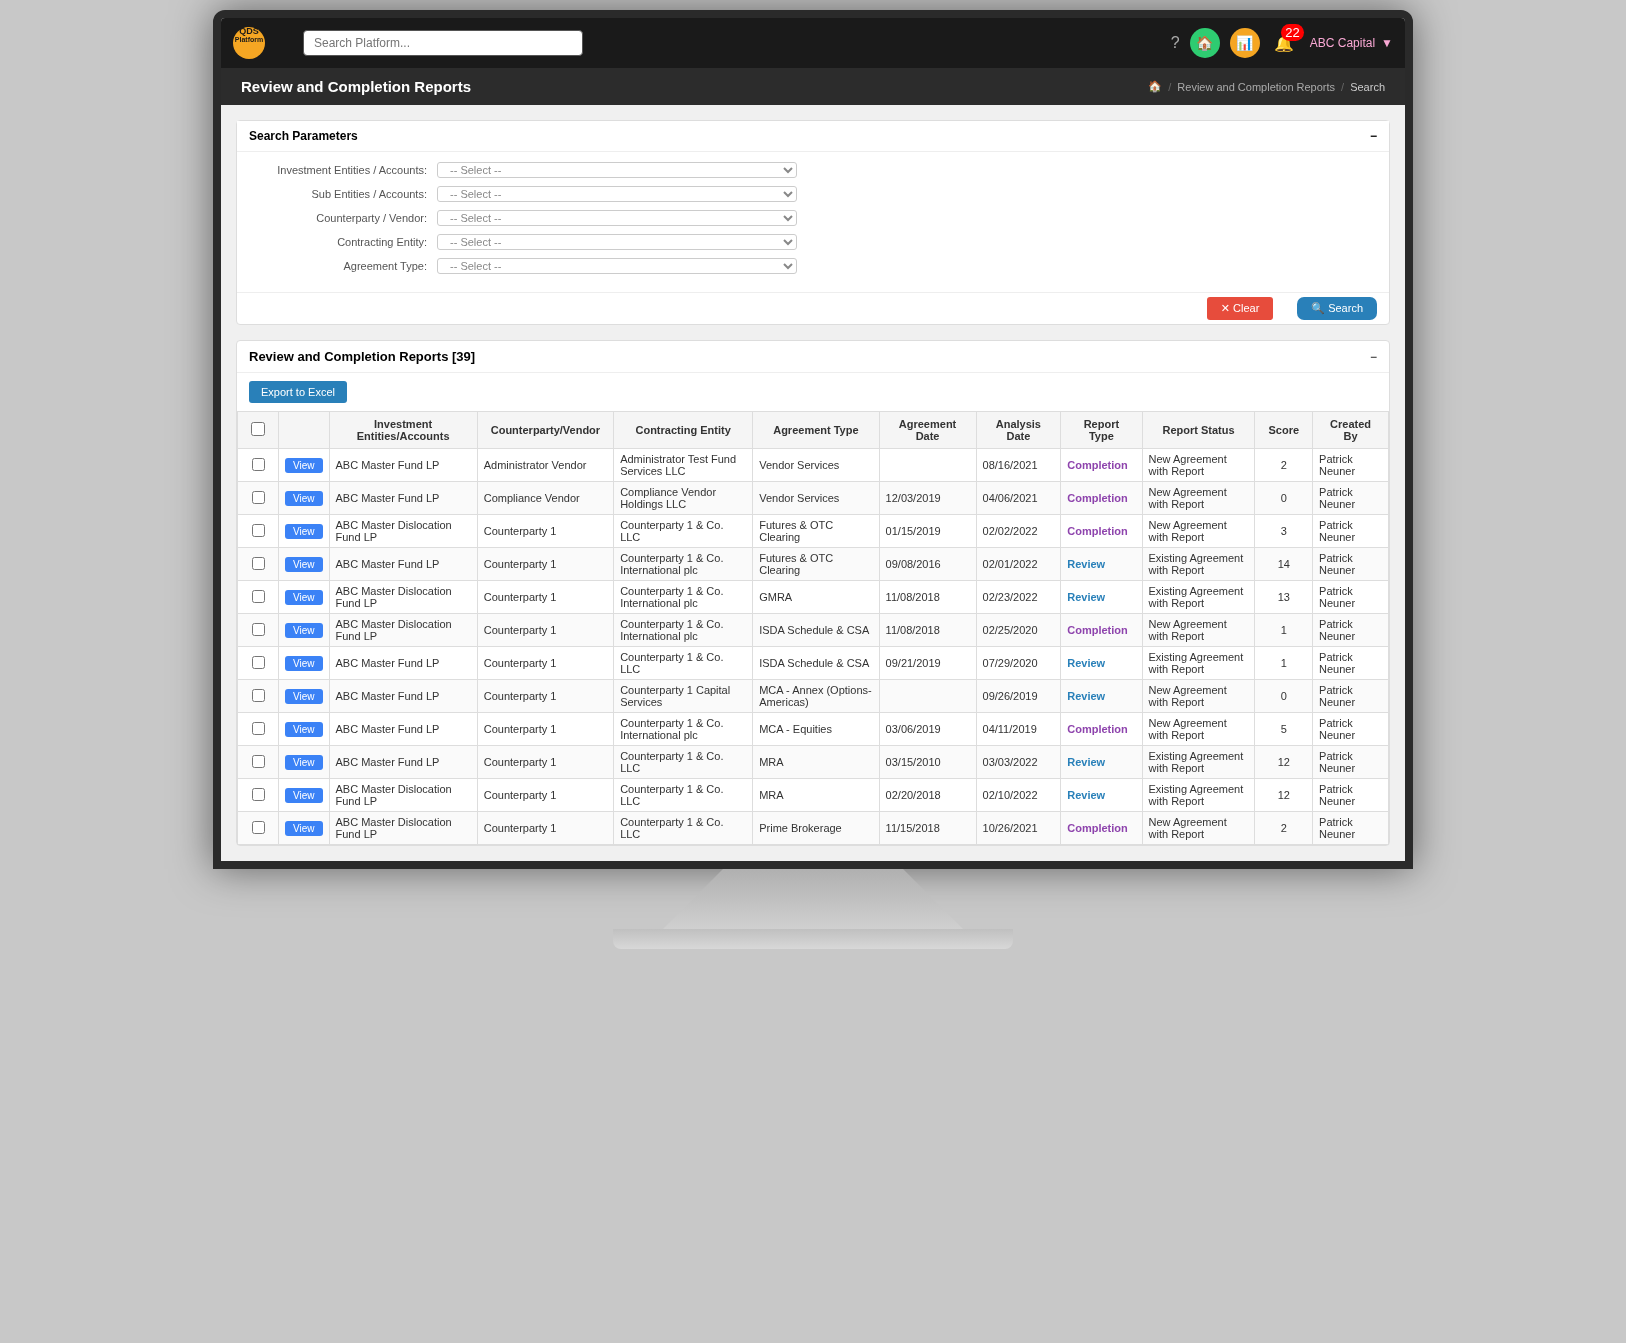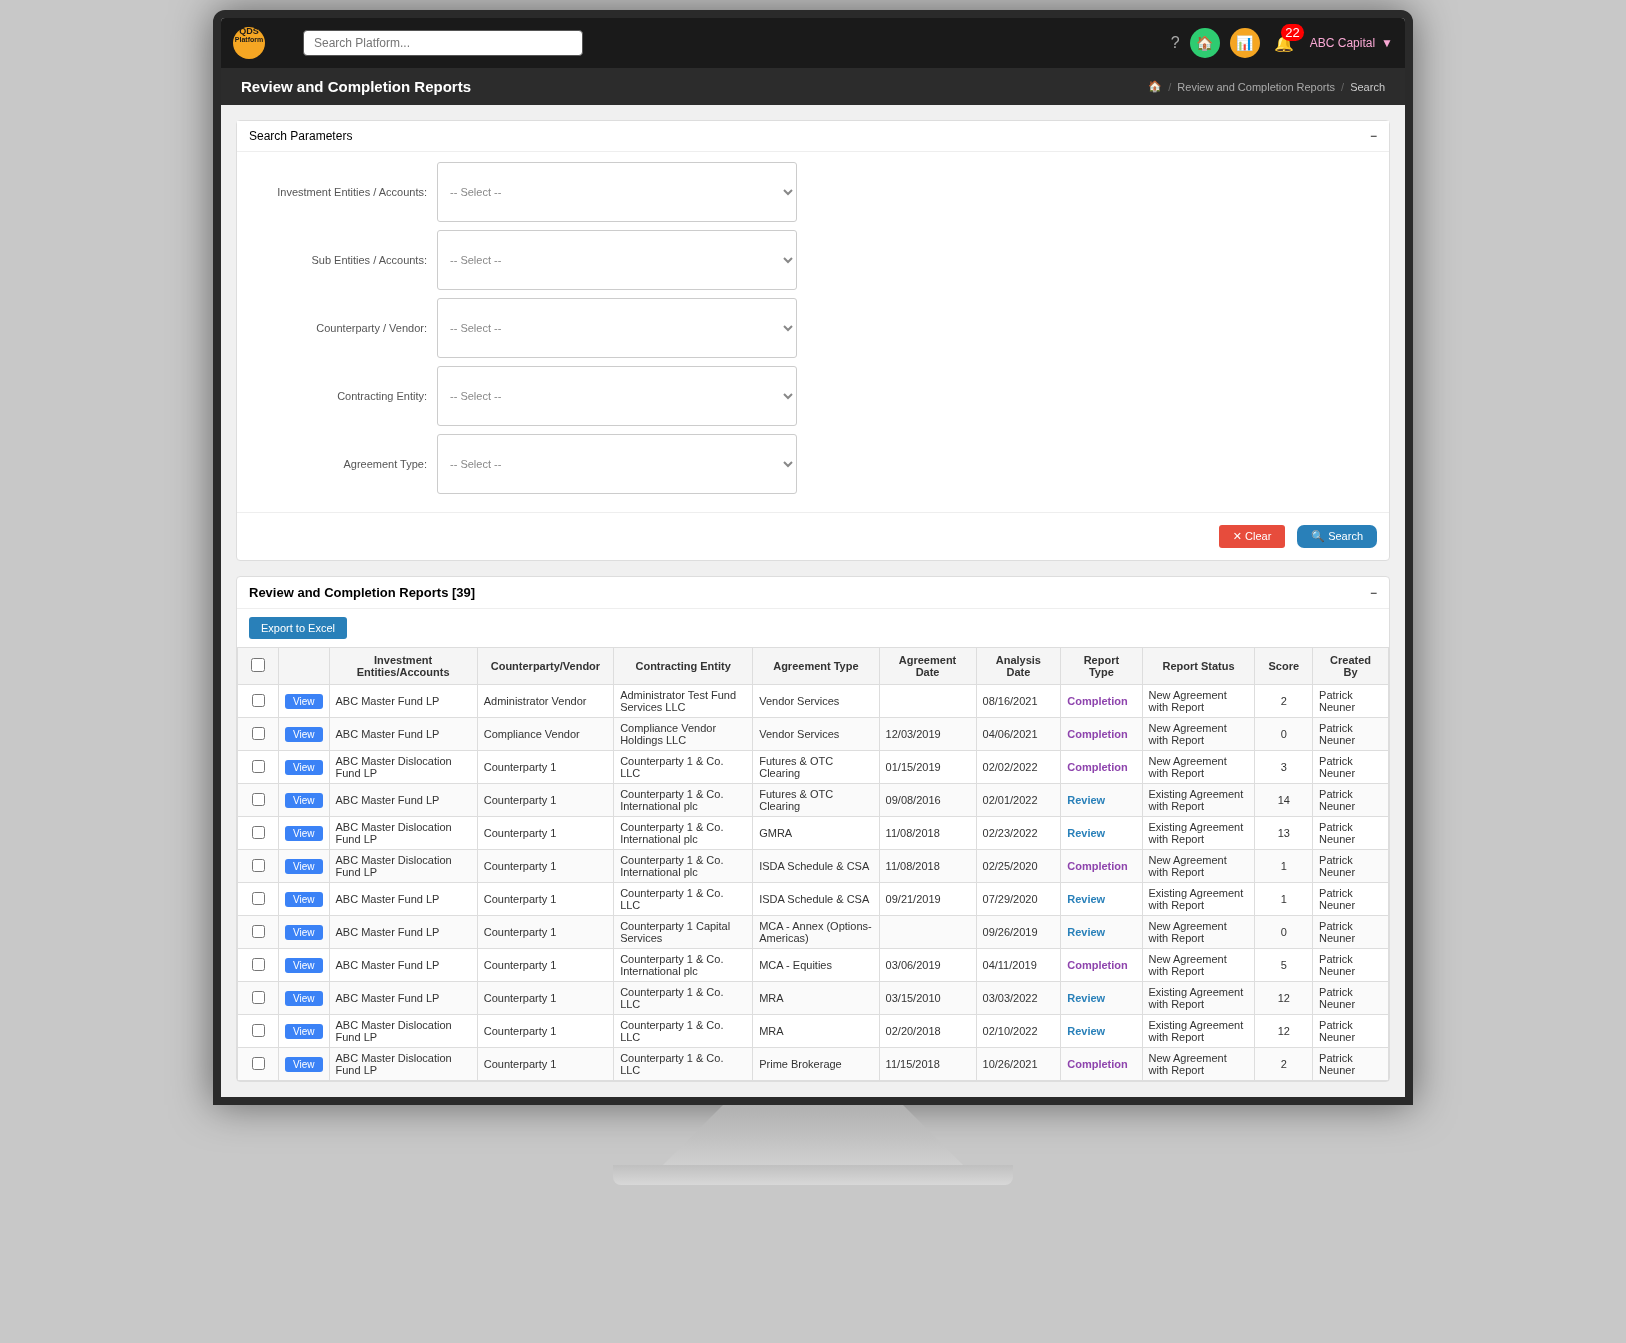--- a/index.html
+++ b/index.html
@@ -166,21 +166,21 @@
       border-radius: 4px;
       margin-bottom: 15px;
     }
     .search-panel-header {
       display: flex;
       align-items: center;
       justify-content: space-between;
       padding: 8px 12px;
       background: #fff;
       border-bottom: 1px solid #eee;
-      font-weight: normal;
+      font-weight: bold;
       font-size: 12px;
     }
     .search-panel-body {
       padding: 10px 20px;
     }
     .form-row {
       display: flex;
       align-items: center;
       margin-bottom: 8px;
     }
@@ -188,32 +188,32 @@
       text-align: right;
       width: 180px;
       padding-right: 10px;
       font-size: 11px;
       color: #555;
       flex-shrink: 0;
     }
     .form-select {
       flex: 1;
       max-width: 360px;
-      padding: 22px 8px;
+      padding: 0 8px;
       border: 1px solid #ccc;
       border-radius: 3px;
       font-size: 11px;
       color: #888;
       background: #fff;
     }
     .form-actions {
       display: flex;
       justify-content: flex-end;
-      gap: 12px;
-      padding: 12px 12px;
+      gap: 24px;
+      padding: 4px 12px;
       border-top: 1px solid #eee;
     }
     .btn {
       padding: 5px 14px;
       border: none;
       border-radius: 3px;
       font-size: 11px;
       cursor: pointer;
       display: flex;
       align-items: center;

